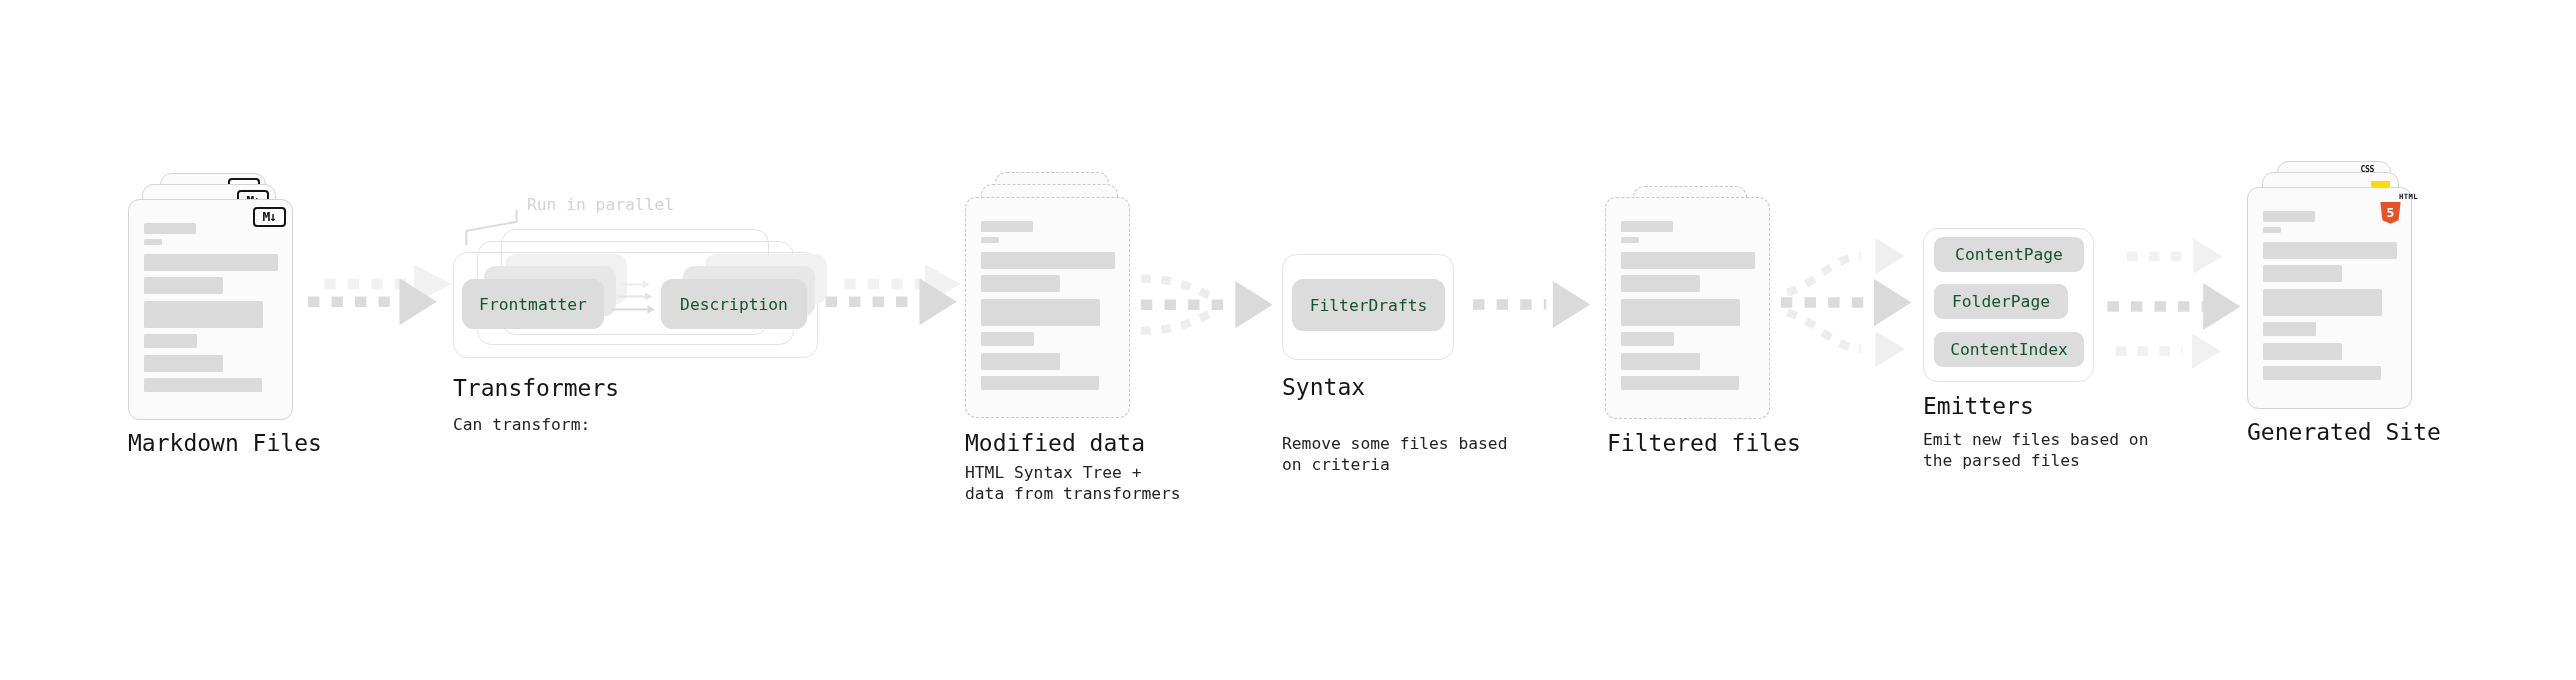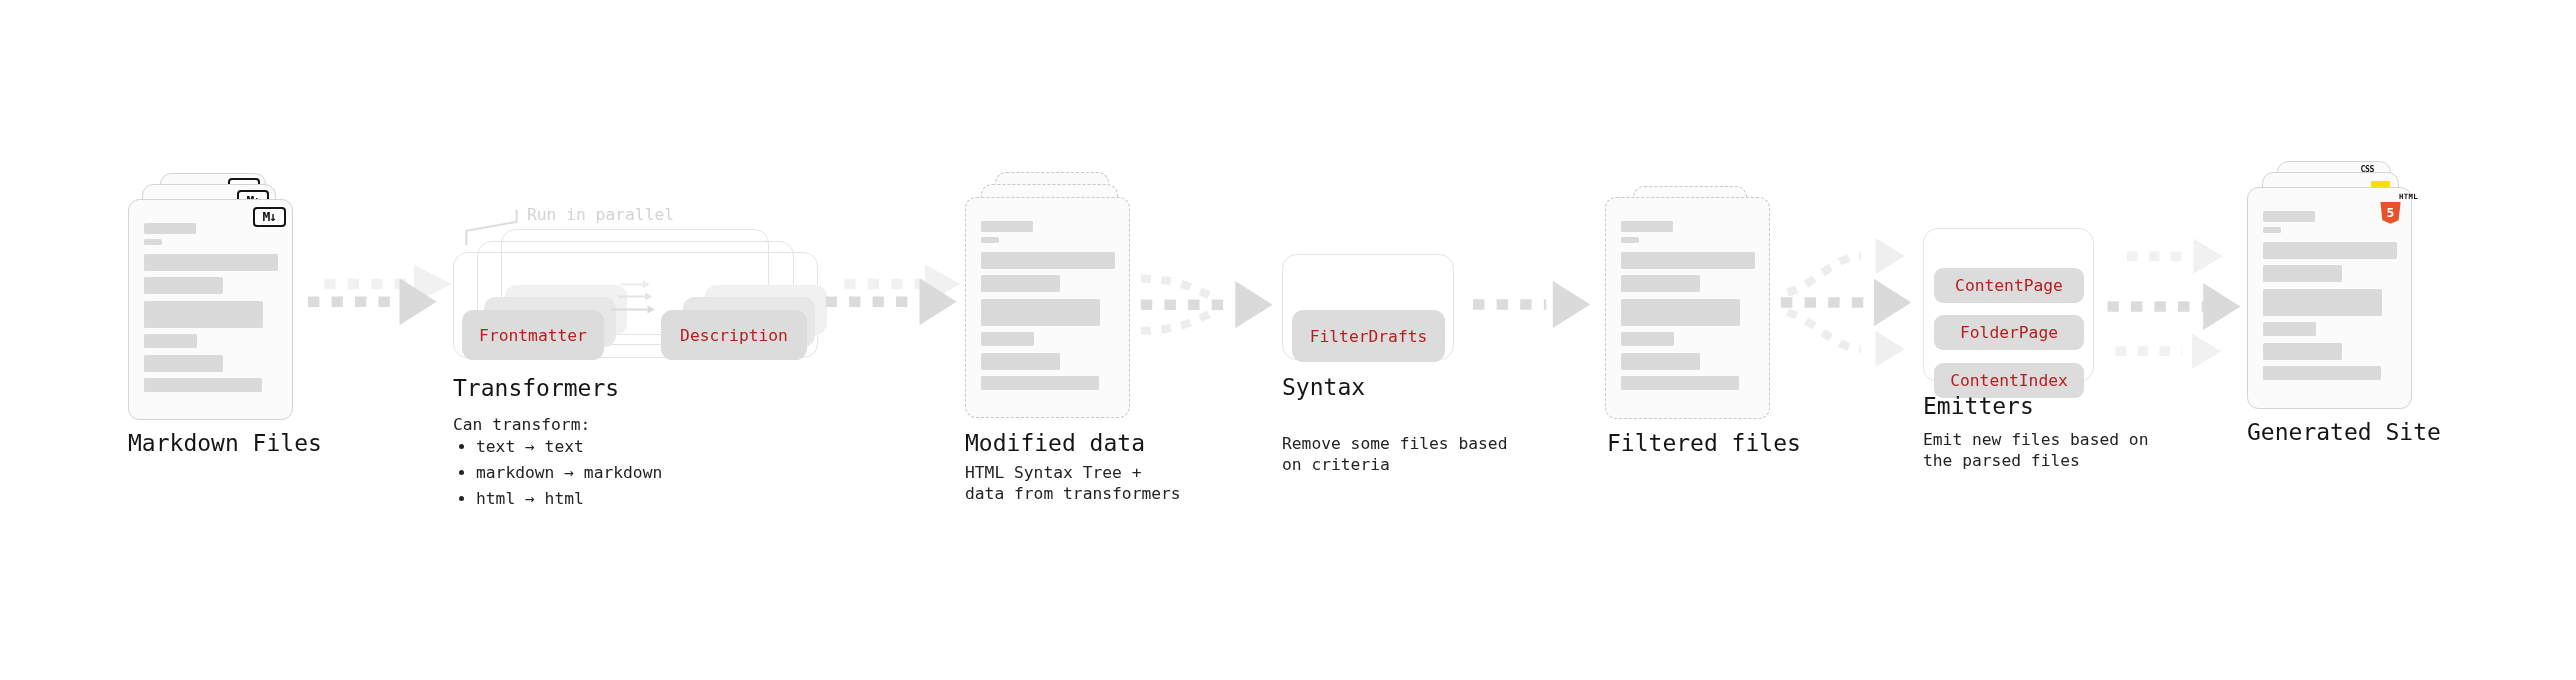--- a/index.html
+++ b/index.html
@@ -10,21 +10,21 @@
   .doc{position:absolute;background:#fbfbfb;border:1.6px solid #d3d3d3;border-radius:11.4px;box-sizing:border-box;}
   .doc.dashed{border:1.6px dashed #c8c8c8;}
   .bars{position:absolute;left:14.6px;top:23px;}
   .bar{background:#dadada;border-radius:1.6px;}
   
   .md-badge{position:absolute;width:32.5px;height:20.3px;background:#fff;border:2.4px solid #141414;border-radius:4.1px;
             box-sizing:border-box;display:flex;align-items:center;justify-content:center;
             font-size:13px;font-weight:700;color:#111;letter-spacing:-1.2px;}
   
   .node{position:absolute;border-radius:11.4px;box-sizing:border-box;display:flex;align-items:center;
-        justify-content:center;font-size:16.3px;color:#b91c1c;white-space:nowrap;margin-top:31px;}
+        justify-content:center;font-size:16.3px;color:#14532d;white-space:nowrap;}
   .fill-front{background:#dcdcdc;}
   .fill-mid{background:#e7e7e7;}
   .fill-back{background:#f1f1f1;}
   
   .container-box{position:absolute;border:1.6px solid #e3e3e3;border-radius:14.6px;box-sizing:border-box;background:transparent;}
   .container-box.solidbg{background:#fff;}
   
   .title{position:absolute;font-size:23px;color:#151515;line-height:1.2;white-space:nowrap;}
   .desc{position:absolute;font-size:16.3px;color:#232323;line-height:21px;white-space:pre-line;}
   .callout-text{position:absolute;font-size:16.3px;color:#d3d3d3;white-space:nowrap;}
@@ -75,46 +75,41 @@
     <polygon points="167,54 121,25 121,83" fill="#dadada"></polygon>
   </svg>
 
   <div class="container-box" style="left:501px;top:229px;width:268px;height:106px;"></div>
   <div class="container-box" style="left:477px;top:241px;width:317px;height:104px;"></div>
   <div class="container-box" style="left:453px;top:252px;width:365px;height:106px;"></div>
 
   <svg class="abs" style="left:459px;top:203px;" width="73" height="49" viewBox="0 0 90 60">
     <polyline points="71,8 71,23 9,34 9,52" stroke="#dcdcdc" stroke-width="2.5" fill="none"></polyline>
   </svg>
-  <div class="callout-text" style="left:527px;top:205px;">Run in parallel</div>
+  <div class="callout-text" style="left:527px;top:195px;">Run in parallel</div>
 
   <div class="node fill-back" style="left:505px;top:254px;width:122px;height:50px;"></div>
   <div class="node fill-mid" style="left:484px;top:266px;width:132px;height:50px;"></div>
   <div class="node fill-front" style="left:462px;top:279px;width:142px;height:50px;">Frontmatter</div>
 
   <svg class="abs" style="left:608px;top:276px;" width="50" height="41" viewBox="0 0 62 50">
     <line x1="16" y1="10" x2="43" y2="10" stroke="#ececec" stroke-width="2.5"></line>
     <polygon points="52,10 43,5 43,15" fill="#ececec"></polygon>
     <line x1="12" y1="25" x2="46" y2="25" stroke="#e4e4e4" stroke-width="2.5"></line>
     <polygon points="55,25 46,20 46,30" fill="#e4e4e4"></polygon>
     <line x1="4" y1="41" x2="49" y2="41" stroke="#dadada" stroke-width="2.5"></line>
     <polygon points="58,41 49,36 49,46" fill="#dadada"></polygon>
   </svg>
 
   <div class="node fill-back" style="left:705px;top:254px;width:122px;height:50px;"></div>
   <div class="node fill-mid" style="left:683px;top:266px;width:132px;height:50px;"></div>
   <div class="node fill-front" style="left:661px;top:279px;width:146px;height:50px;text-align:right;">Description</div>
 
   <div class="title" style="left:453px;top:375px;">Transformers</div>
   <div class="desc" style="left:453px;top:414px;">Can transform:</div>
-  <ul class="bullets" style="left:455px;top:436px;">
-    <li>text → text</li>
-    <li>markdown → markdown</li>
-    <li>html → html</li>
-  </ul>
 
   <svg class="abs" style="left:819px;top:258px;" width="150" height="89" viewBox="0 0 185 110">
     <line x1="31" y1="32" x2="128" y2="32" stroke="#f1f1f1" stroke-width="13" stroke-dasharray="14 15"></line>
     <polygon points="175,32 131,8 131,56" fill="#f1f1f1"></polygon>
     <line x1="8" y1="54" x2="118" y2="54" stroke="#dbdbdb" stroke-width="13" stroke-dasharray="14 15"></line>
     <polygon points="170,54 124,25 124,83" fill="#dadada"></polygon>
   </svg>
 
   <div class="abs" style="left:965px;top:172px;width:171px;height:252px;">
     <div class="doc dashed" style="left:30px;top:0;width:114px;height:73px;"></div>
@@ -175,21 +170,21 @@
     <path d="M 14 72 C 52 60 66 30 104 27" stroke="#ededed" stroke-width="10" stroke-dasharray="12 13" fill="none"></path>
     <polygon points="158,27 122,5 122,49" fill="#efefef"></polygon>
     <path d="M 14 96 C 52 108 66 138 104 141" stroke="#ededed" stroke-width="10" stroke-dasharray="12 13" fill="none"></path>
     <polygon points="158,141 122,119 122,163" fill="#efefef"></polygon>
     <line x1="6" y1="84" x2="112" y2="84" stroke="#dbdbdb" stroke-width="13" stroke-dasharray="14 15"></line>
     <polygon points="166,84 120,55 120,113" fill="#dadada"></polygon>
   </svg>
 
   <div class="container-box solidbg" style="left:1923px;top:228px;width:171px;height:154px;"></div>
   <div class="node fill-front" style="left:1934px;top:237px;width:150px;height:35px;border-radius:9px;">ContentPage</div>
-  <div class="node fill-front" style="left:1934px;top:284px;width:150px;height:35px;border-radius:9px;">FolderPage</div>
+  <div class="node fill-front" style="left:1934px;top:284px;width:134px;height:35px;border-radius:9px;">FolderPage</div>
   <div class="node fill-front" style="left:1934px;top:332px;width:150px;height:35px;border-radius:9px;">ContentIndex</div>
   <div class="title" style="left:1923px;top:393px;">Emitters</div>
   <div class="desc" style="left:1923px;top:429px;">Emit new files based on
 the parsed files</div>
 
   <svg class="abs" style="left:2101px;top:234px;" width="146" height="137" viewBox="0 0 180 168">
     <line x1="32" y1="27" x2="102" y2="27" stroke="#f1f1f1" stroke-width="12" stroke-dasharray="13 14"></line>
     <polygon points="150,27 114,5 114,49" fill="#f1f1f1"></polygon>
     <line x1="8" y1="89" x2="126" y2="89" stroke="#dbdbdb" stroke-width="13" stroke-dasharray="14 15"></line>
     <polygon points="172,89 126,60 126,118" fill="#dadada"></polygon>

